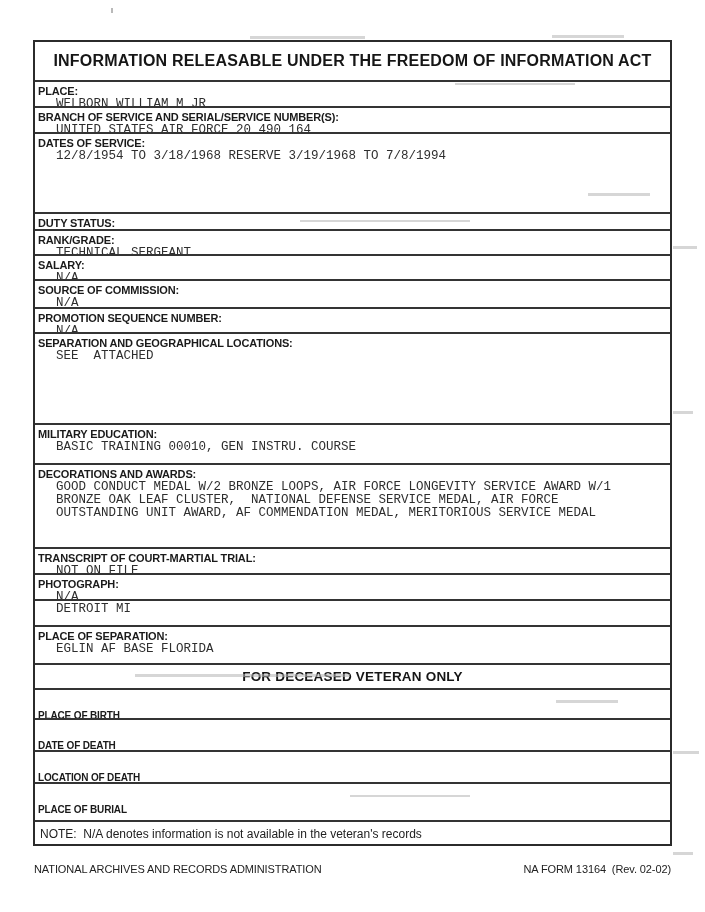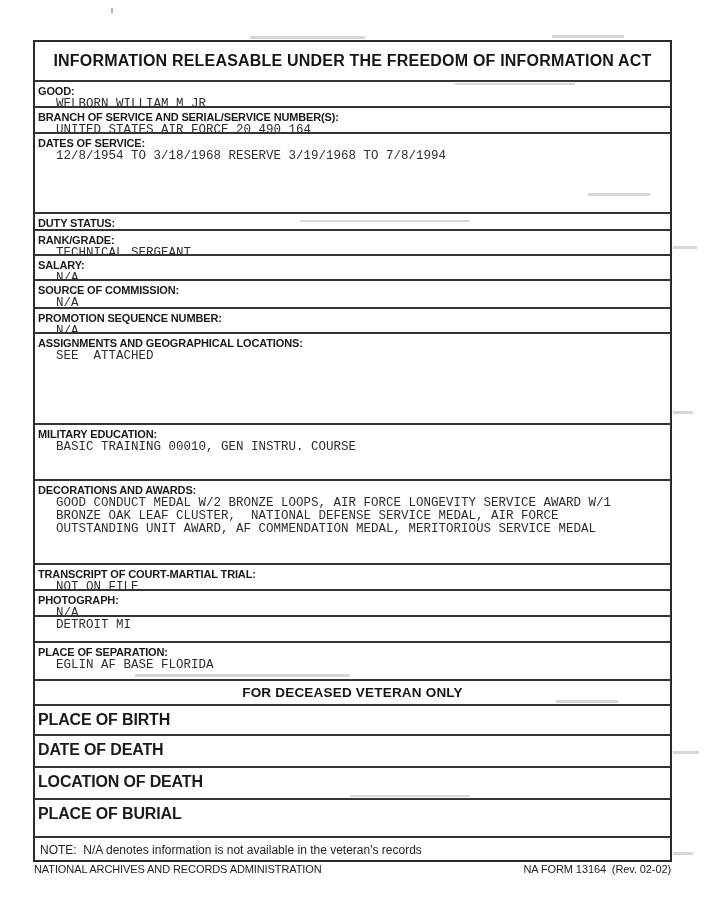--- a/index.html
+++ b/index.html
@@ -28,28 +28,28 @@
     padding:4px 0 0 3px;color:#1a1a1a;white-space:nowrap;
   }
   .fvalue{
     font-family:"Liberation Mono","DejaVu Sans Mono",monospace;
     font-size:12.5px;line-height:13px;color:#2e2e2e;
     padding:2px 0 0 21px;white-space:pre-wrap;
   }
   .pre{white-space:pre-wrap;}
   
   .rh25{height:25px}.rh26{height:26px}.rh27{height:17px}.rh28{height:28px}
-  .rh30{height:30px}.rh32{height:32px}.rh38{height:38px}.rh56{height:56px}
+  .rh30{height:30px}.rh32{height:32px}.rh38{height:38px}.rh56{height:40px}
   .rh80{height:80px}.rh84{height:84px}.rh91{height:91px}
   .deceased-header{
     border-top:2px solid #343434;height:25px;box-sizing:border-box;
     display:flex;align-items:center;justify-content:center;
     font-weight:bold;font-size:13.5px;color:#161616;letter-spacing:.2px;
   }
-  .drow .flabel{padding-top:9px;font-size:16px;}
+  .drow .flabel{padding-top:21px;font-size:10px;}
   .note-row{
     border-top:2px solid #343434;height:24px;box-sizing:border-box;overflow:hidden;
     font-size:12px;color:#222;padding:5px 16px 0 5px;
   }
   .footer{
     position:absolute;left:33px;top:863px;width:639px;
     display:flex;justify-content:space-between;align-items:center;
     font-size:11px;color:#222;letter-spacing:-.1px;
     padding:0 1px;box-sizing:border-box;
   }
@@ -71,21 +71,21 @@
 </head>
 <body>
 
 <div class="speck"></div>
 
 <div class="sheet">
 
   <div class="title-row">INFORMATION RELEASABLE UNDER THE FREEDOM OF INFORMATION ACT</div>
 
   <div class="frow rh26">
-    <div class="flabel">GOOD:</div>
+    <div class="flabel">PLACE:</div>
     <div class="fvalue">WELBORN WILLIAM M JR</div>
   </div>
 
   <div class="frow rh26">
     <div class="flabel">BRANCH OF SERVICE AND SERIAL/SERVICE NUMBER(S):</div>
     <div class="fvalue">UNITED STATES AIR FORCE 20 490 164</div>
   </div>
 
   <div class="frow rh80">
     <div class="flabel">DATES OF SERVICE:</div>
@@ -111,21 +111,21 @@
     <div class="flabel">SOURCE OF COMMISSION:</div>
     <div class="fvalue">N/A</div>
   </div>
 
   <div class="frow rh25">
     <div class="flabel">PROMOTION SEQUENCE NUMBER:</div>
     <div class="fvalue">N/A</div>
   </div>
 
   <div class="frow rh91">
-    <div class="flabel">ASSIGNMENTS AND GEOGRAPHICAL LOCATIONS:</div>
+    <div class="flabel">SEPARATION AND GEOGRAPHICAL LOCATIONS:</div>
     <div class="fvalue">SEE  ATTACHED</div>
   </div>
 
   <div class="frow rh56">
     <div class="flabel">MILITARY EDUCATION:</div>
     <div class="fvalue">BASIC TRAINING 00010, GEN INSTRU. COURSE</div>
   </div>
 
   <div class="frow rh84">
     <div class="flabel">DECORATIONS AND AWARDS:</div>

